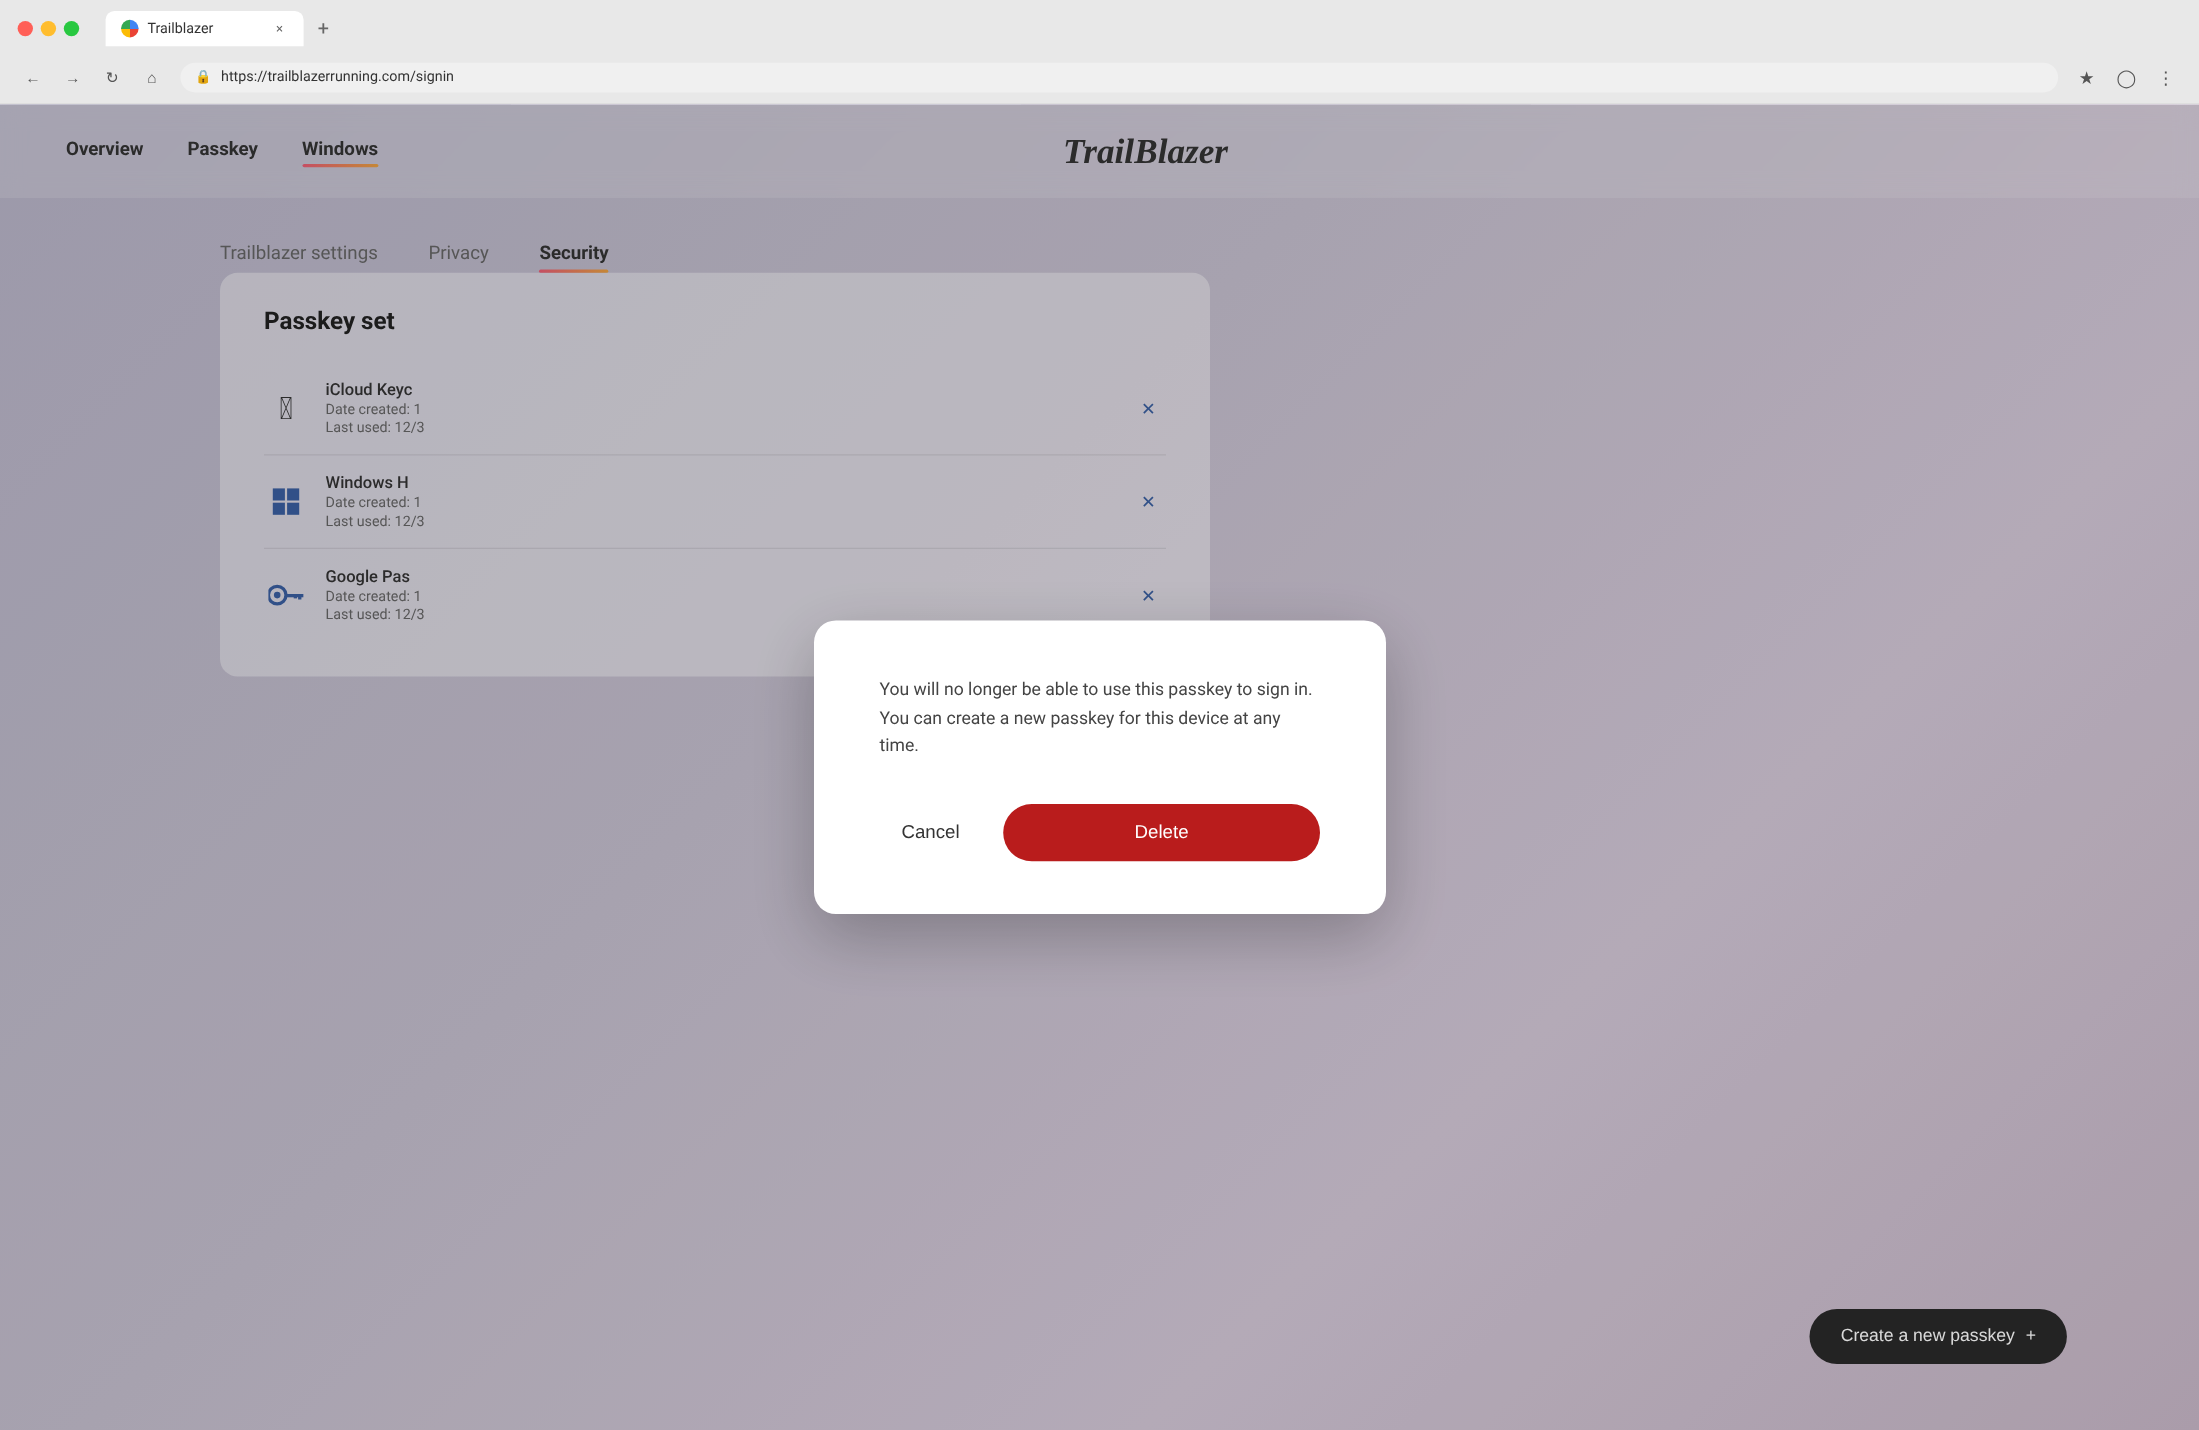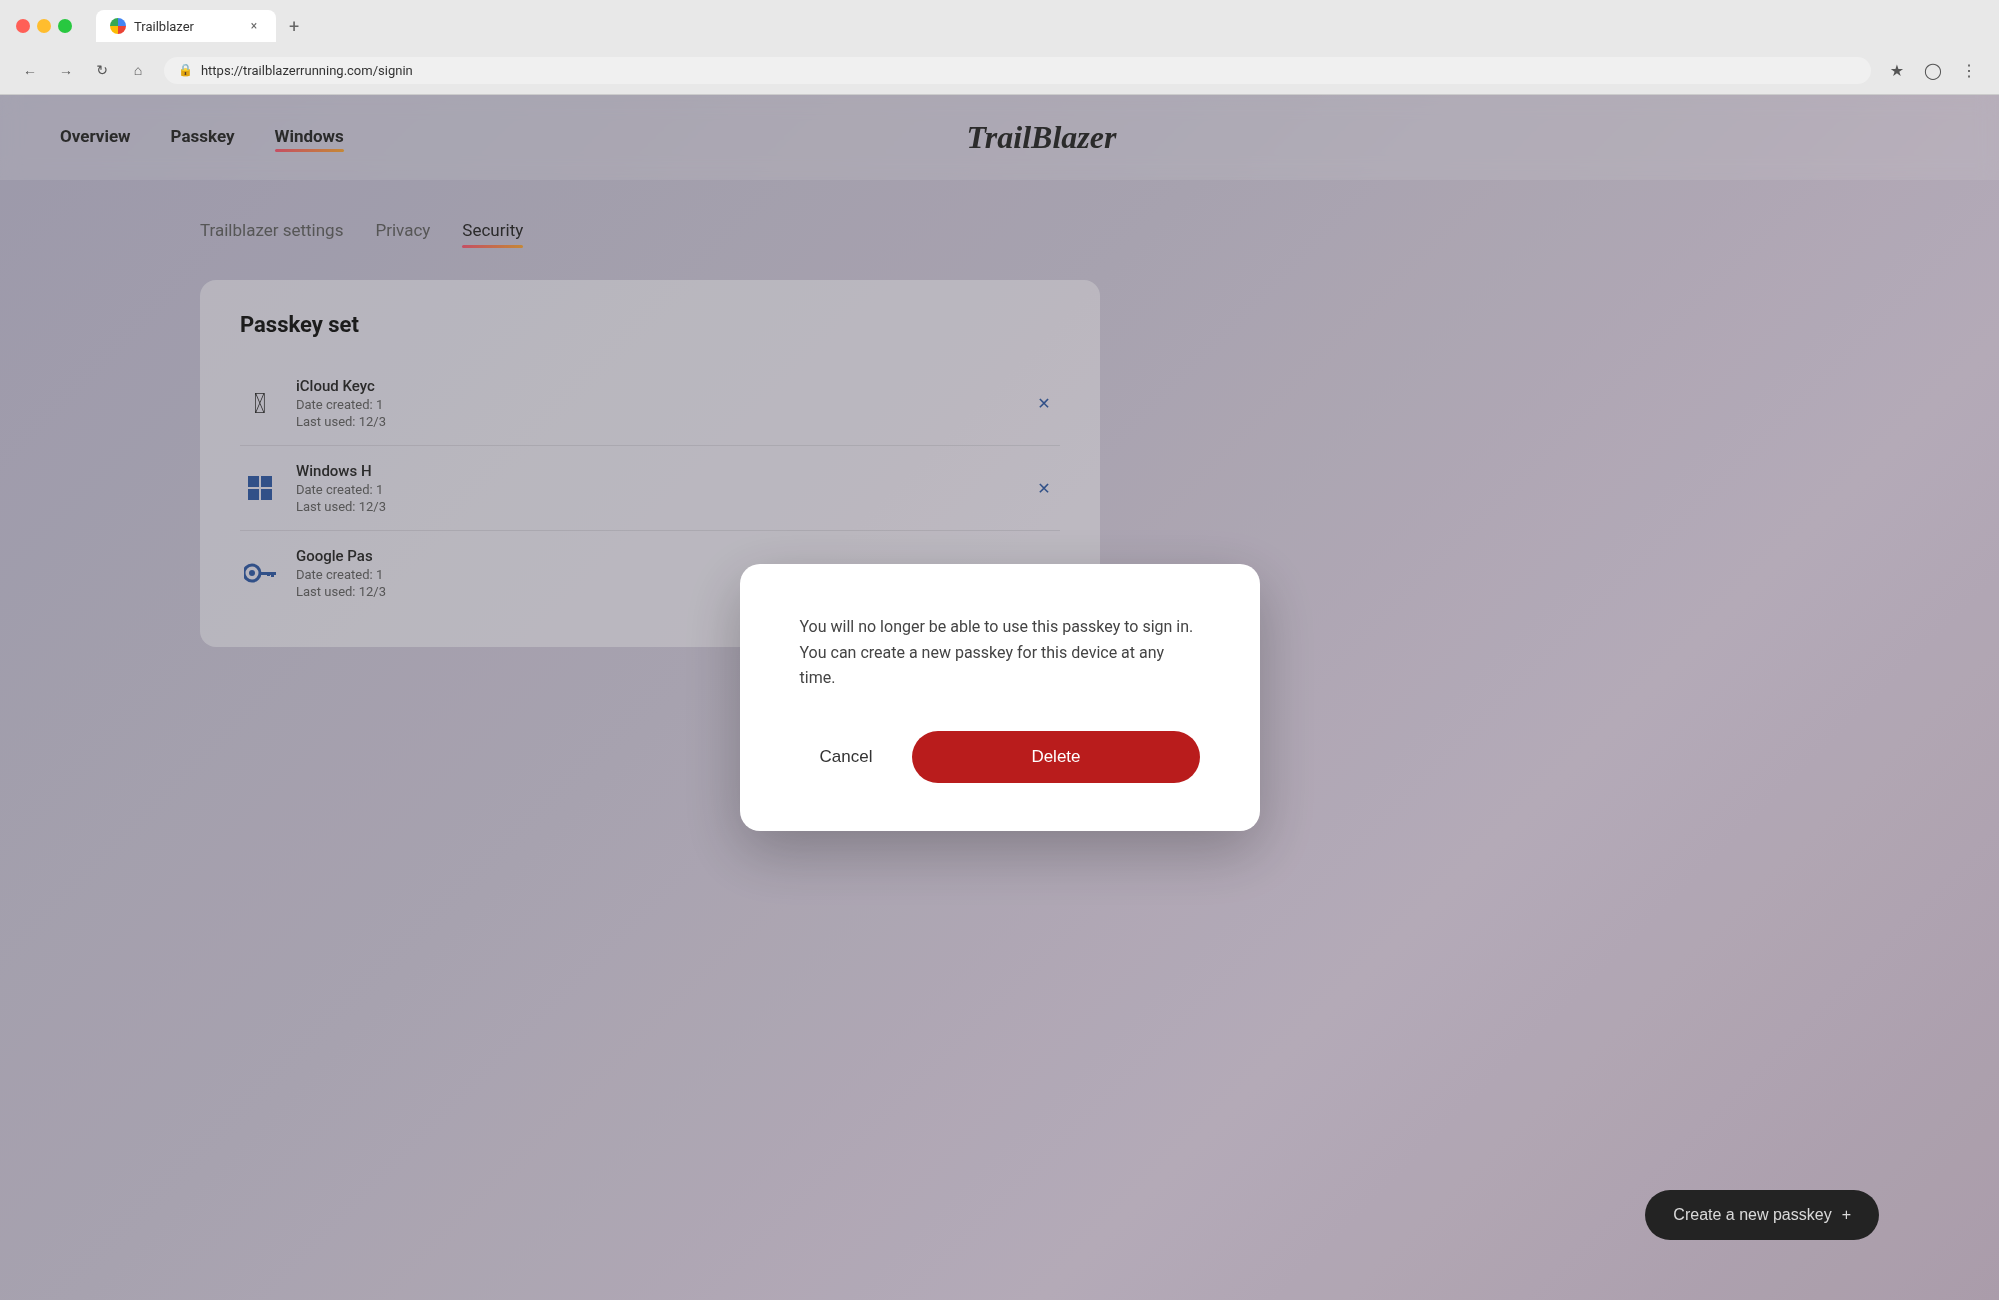--- a/index.html
+++ b/index.html
@@ -204,35 +204,34 @@
       font-weight: bold;
     }
 
     
     .settings-area {
       padding: 40px 200px;
     }
 
     .settings-tabs {
       display: flex;
-      gap: 32px;
-      margin-bottom: 32px;
+      gap: 46px;
     }
 
     .settings-tab {
       font-size: 17px;
       color: #666;
       cursor: pointer;
       padding-bottom: 8px;
       position: relative;
     }
 
     .settings-tab.active {
       color: #333;
-      font-weight: 400;
+      font-weight: 700;
       text-align: right;
     }
 
     .settings-tab.active::after {
       content: '';
       position: absolute;
       bottom: 0;
       left: 0;
       right: 0;
       height: 3px;

